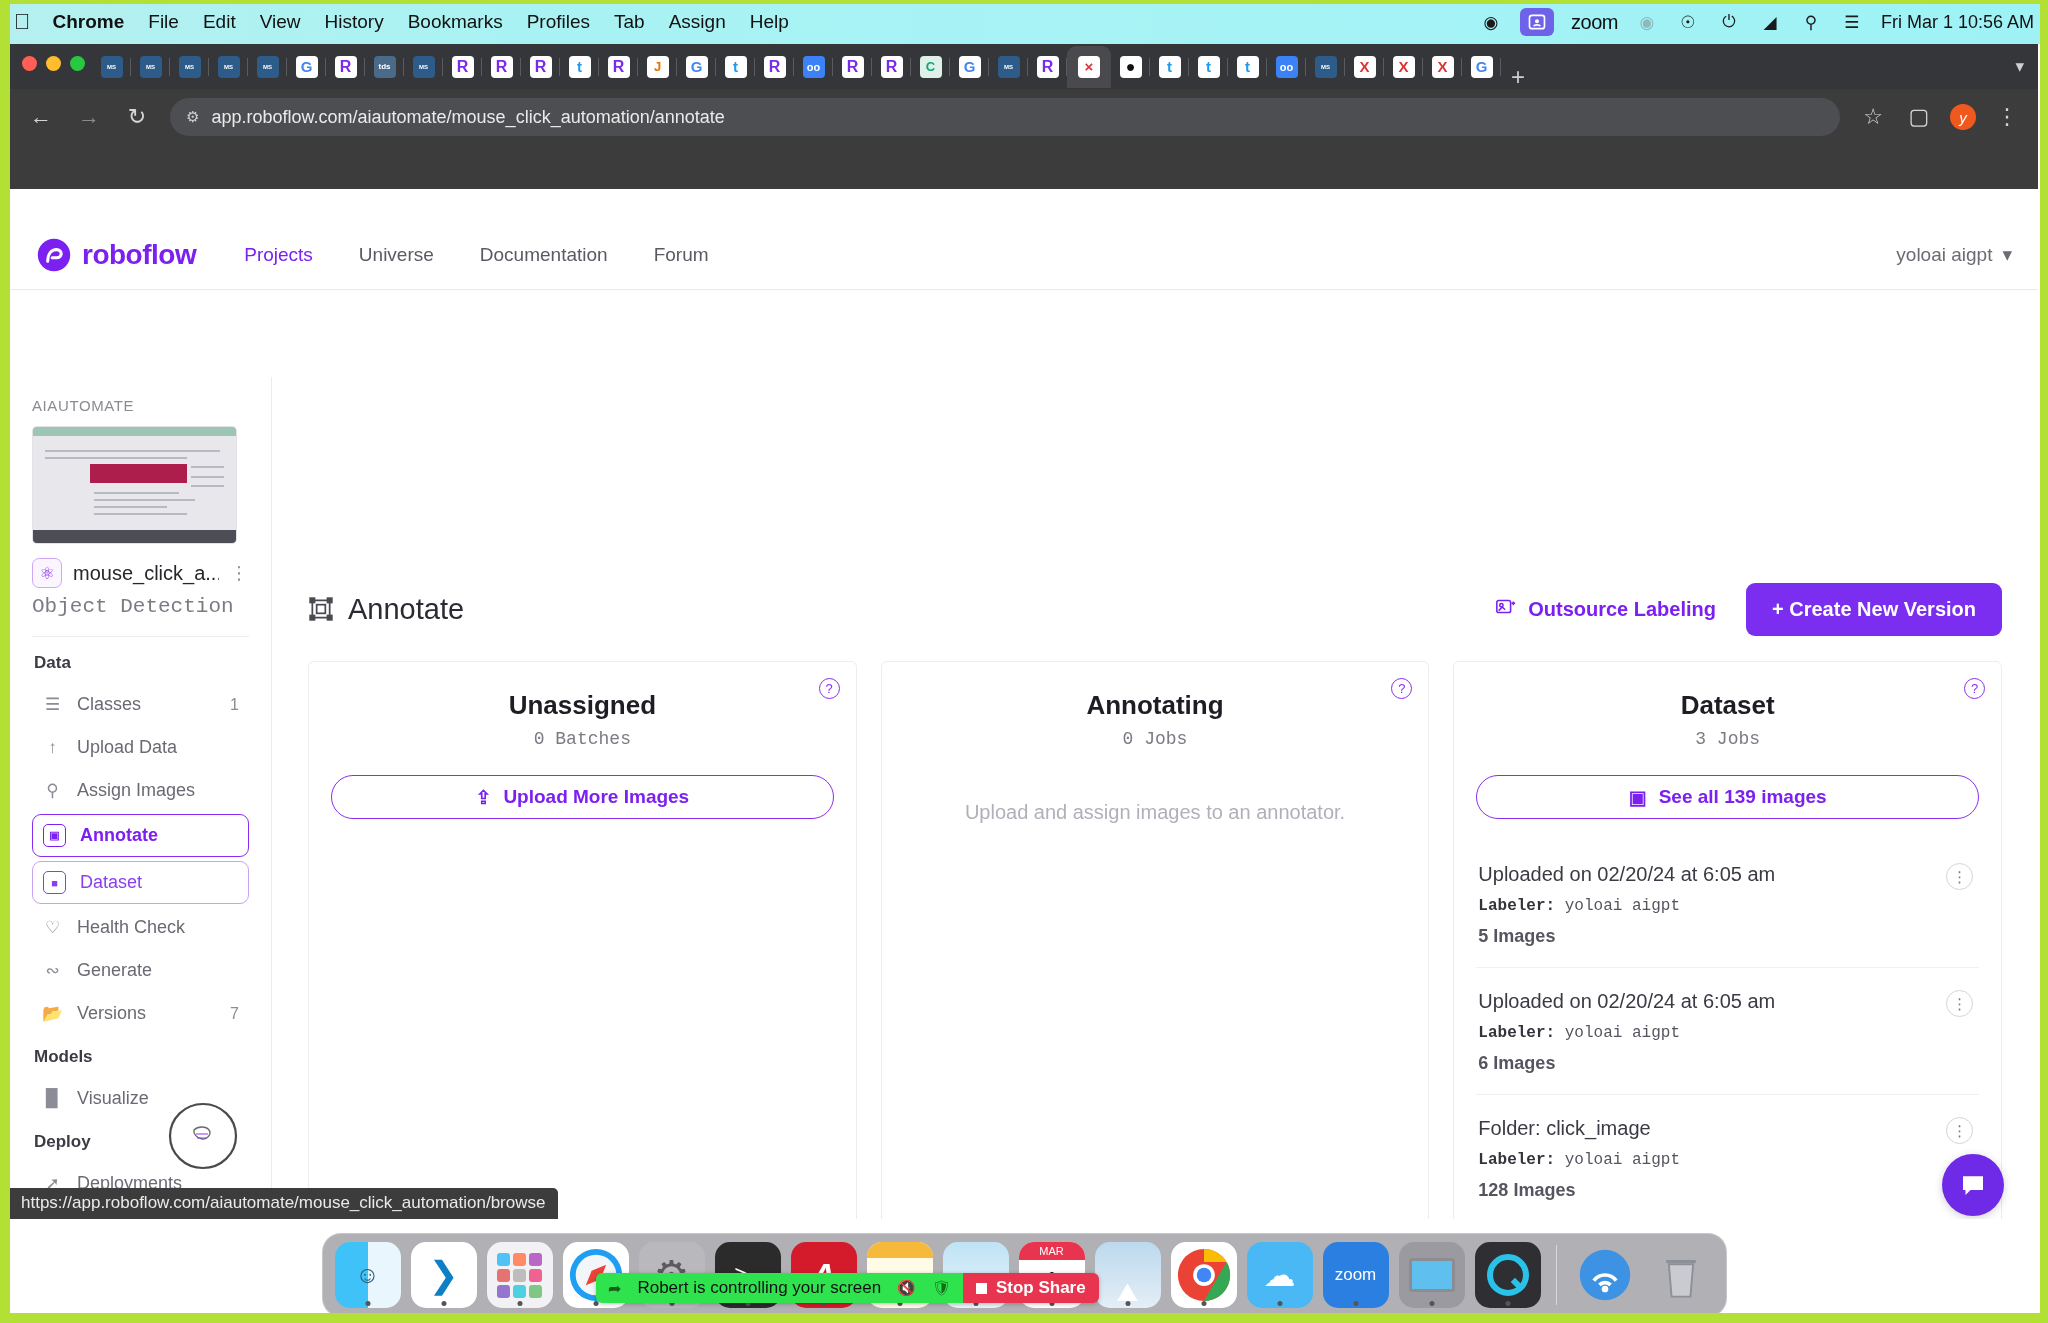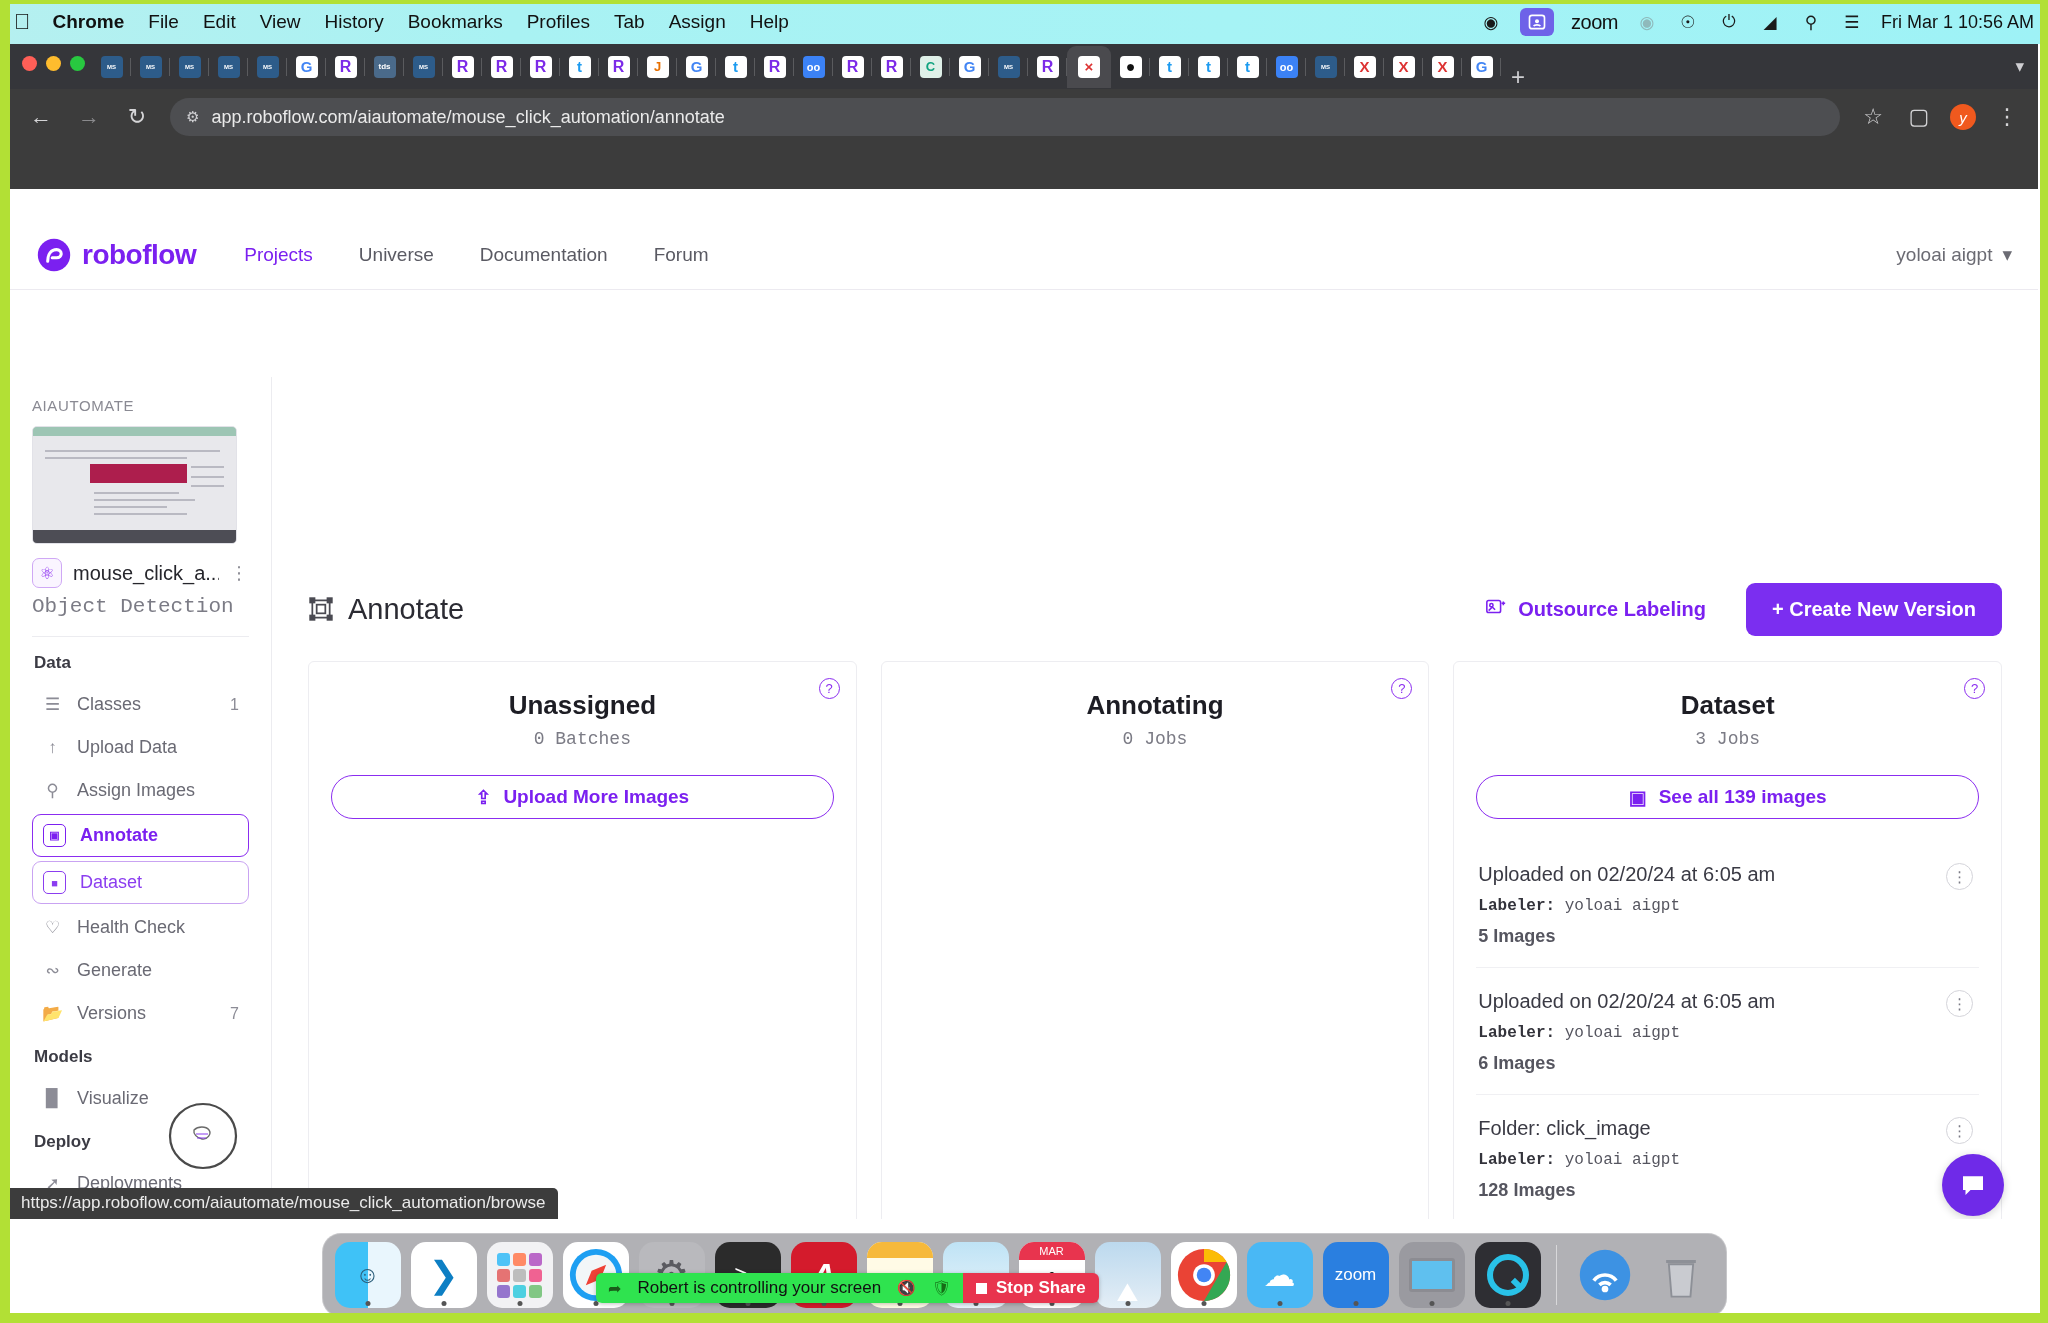--- a/index.html
+++ b/index.html
@@ -106,21 +106,21 @@
   .nav-item .box-ico { width:23px; height:23px; border:1.6px solid currentColor; border-radius:5px; display:flex; align-items:center; justify-content:center; font-size:11px;}
 
   .scribble { position:absolute; left: 156px; top: 723px; width: 74px; height: 72px; pointer-events:none;}
 
   
   .main { flex:1; padding: 28px 36px 0 36px; position:relative; overflow:hidden;}
   .main-head { display:flex; align-items:center; height: 56px;}
   .ann-title { display:flex; align-items:center; gap: 14px; font-size: 29px; color:#2b2b33;}
   .ann-title .ai { width: 26px; height: 26px; }
   .mh-sp { flex:1; }
-  .outsource { display:flex; align-items:center; gap: 11px; color:#7b20f0; font-size: 20px; font-weight:bold; margin-right: 40px; cursor:pointer; white-space:nowrap;}
+  .outsource { display:flex; align-items:center; gap: 11px; color:#7b20f0; font-size: 20px; font-weight:bold; margin-right: 30px; cursor:pointer; white-space:nowrap;}
   .btn-primary { background:#7b2ef0; color:#fff; font-size: 20px; font-weight:bold; border:none; border-radius: 9px; padding: 15px 26px; cursor:pointer; white-space:nowrap;}
 
   .cards { display:flex; gap: 24px; margin-top: 24px;}
   .card { flex:1; min-height: 530px; border:1px solid #ededf1; border-radius: 6px; background:#fff; position:relative; padding: 28px 22px;}
   .card-help { position:absolute; right: 16px; top: 16px; width:21px; height:21px; border-radius:50%; border:1.6px solid #8b2df0; color:#8b2df0; font-size:13px; display:flex; align-items:center; justify-content:center; cursor:pointer;}
   .card-title { text-align:center; font-size: 26px; font-weight:bold; color:#1d1d24;}
   .card-sub { text-align:center; font-size: 18px; color:#7b7b85; margin-top: 8px; font-family:"Liberation Mono", monospace;}
   .pill-btn { margin: 26px auto 0 auto; display:flex; align-items:center; justify-content:center; gap:12px; height: 44px; border:1.4px solid #8b2df0; border-radius: 23px; color:#7b20f0; font-size: 19px; font-weight:bold; cursor:pointer;}
   .empty-msg { text-align:center; color:#b0b0ba; font-size: 20px; margin-top: 52px;}
 
@@ -482,20 +482,21 @@
               <div class="card-sub">0 Batches</div>
               <div class="pill-btn">
                 <span>⇪</span>
                 <span>Upload More Images</span>
               </div>
             </div>
             <div class="card">
               <span class="card-help">?</span>
               <div class="card-title">Annotating</div>
               <div class="card-sub">0 Jobs</div>
+              <div class="empty-msg">Upload and assign images to an annotator.</div>
             </div>
             <div class="card">
               <span class="card-help">?</span>
               <div class="card-title">Dataset</div>
               <div class="card-sub">3 Jobs</div>
               <div class="pill-btn">
                 <span>▣</span>
                 <span>See all 139 images</span>
               </div>
               <div style="margin-top: 22px;">

